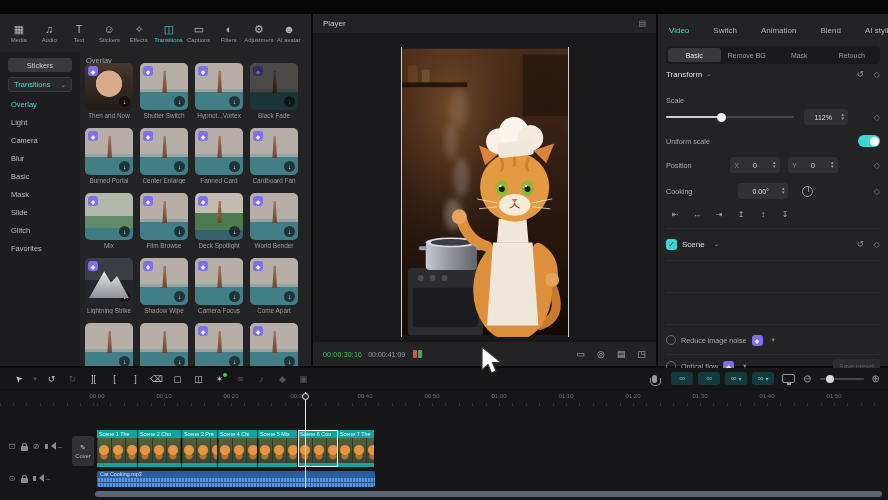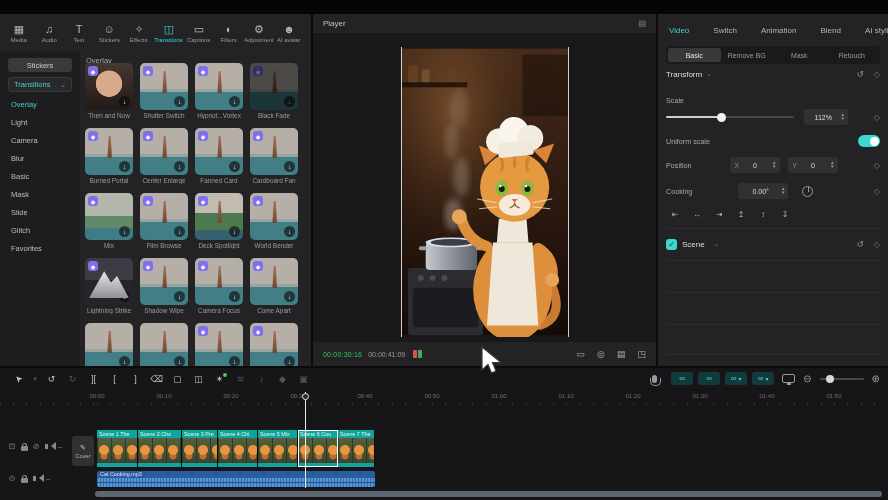--- a/index.html
+++ b/index.html
@@ -550,21 +550,34 @@
       <span class="caret-sm">⌄</span>
       <span class="right-icos">
         <span class="reset-ico">↺</span>
         <span class="kf-ico">◇</span>
       </span>
     </div>
 
     <div class="divider" style="top:246px;"></div>
     <div class="divider" style="top:278px;"></div>
     <div class="divider" style="top:310px;"></div>
+    <div class="insp-row" style="top:318px;height:16px;gap:5px;">
+      <span class="chk-off"></span>
+      <span class="sm-label">Reduce image noise</span>
+      <span class="vip-mini">◆</span>
+      <span class="caret-sm">▾</span>
+    </div>
     <div class="divider" style="top:340px;"></div>
+    <div class="insp-row" style="top:334px;height:16px;gap:5px;top:344px;">
+      <span class="chk-off"></span>
+      <span class="sm-label">Optical flow</span>
+      <span class="vip-mini">◆</span>
+      <span class="caret-sm">▾</span>
+      <span id="save-preset">Save preset</span>
+    </div>
   </div>
 
   <div id="timeline">
     <div id="tl-toolbar">
       <span id="tl-left-icons" style="display:flex;align-items:center;">
           <span class="tl-ico" style="transform: rotate(-135deg);">➤</span>
           <span class="tl-ico dim small">▾</span>
           <span class="tl-ico">↺</span>
           <span class="tl-ico dim">↻</span>
           <span class="tl-ico">][</span>

